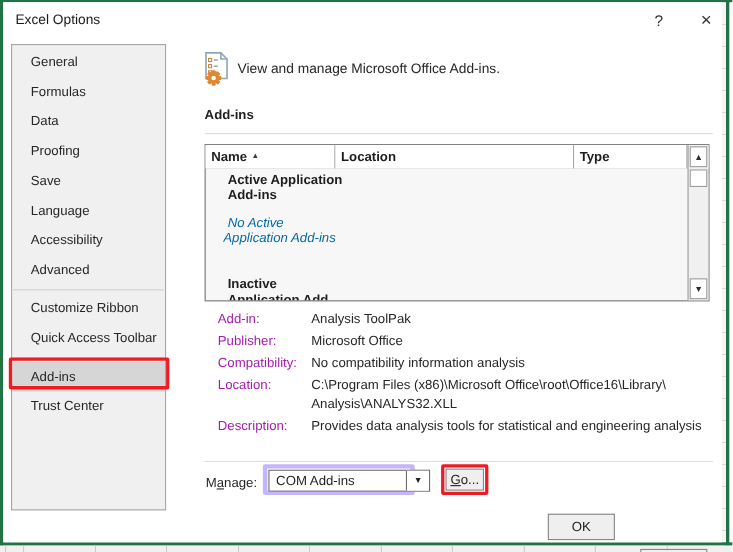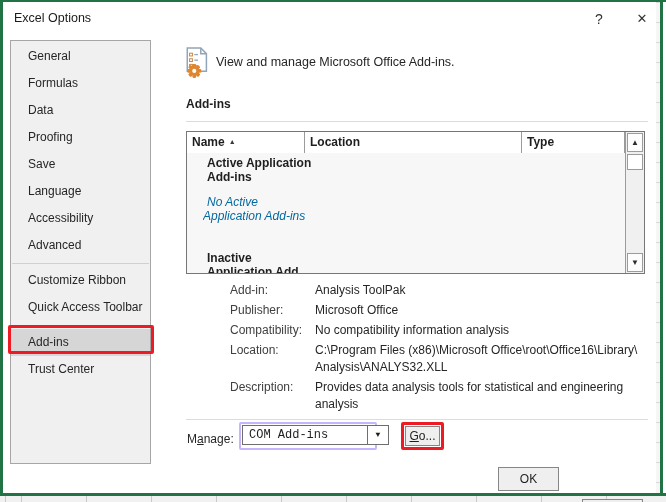--- a/index.html
+++ b/index.html
@@ -69,30 +69,30 @@
           border:1px solid #9b9b9b; text-align:center; color:#2b2b2b; }
   .sbtn span { font-size:8px; line-height:17px; display:block; }
   .sbtn-up { top:1px; }
   .sbtn-down { bottom:1px; }
   .sthumb { position:absolute; left:1px; right:1px; top:22px; height:16px; background:#fff;
             border:1px solid #9b9b9b; }
 
   
   .details { position:absolute; left:195px; top:280px; width:452px; }
   .drow { display:flex; margin-bottom:3px; line-height:17px; }
-  .dlabel { width:85px; flex:none; color:#404040;margin-left:32px; }
+  .dlabel { width:85px; flex:none; color:#a21caf; }
   .dvalue { color:#262626; }
   .dvalue .vline { display:block; }
 
   .rule-2 { position:absolute; left:183px; top:417px; width:462px; border-top:1px solid #dcdcdc; }
 
   
   .manage-label { position:absolute; left:184px; top:430px; color:#262626; }
   .red-box-combo { position:absolute; left:236px; top:420px; width:138px; height:28px;
-                   border:2px solid #c4b5fd; border-radius:2px; z-index:5;font-family:Liberation Mono, monospace; }
+                   border:4px solid #c4b5fd; border-radius:2px; z-index:5; }
   .combo { position:absolute; left:1px; top:1px; width:147px; height:20px; background:#fff;
            border:1px solid #6e6e6e; }
   .combo-value { position:absolute; left:6px; top:0; line-height:18px; color:#1e1e1e; }
   .combo-btn { position:absolute; right:0; top:0; bottom:0; width:21px; border-left:1px solid #6e6e6e;
                background:#fff; text-align:center; }
   .combo-btn span { font-size:8px; line-height:18px; color:#1e1e1e; }
   .red-box-go { position:absolute; left:398px; top:420px; width:43px; height:28px;
                 border:3px solid #ed1c24; border-radius:2px; z-index:5; }
   .go-btn { position:absolute; left:1px; top:1px; width:35px; height:20px; background:#efefef;
             border:1px solid #868686; text-align:center; line-height:18px; color:#1e1e1e; }

